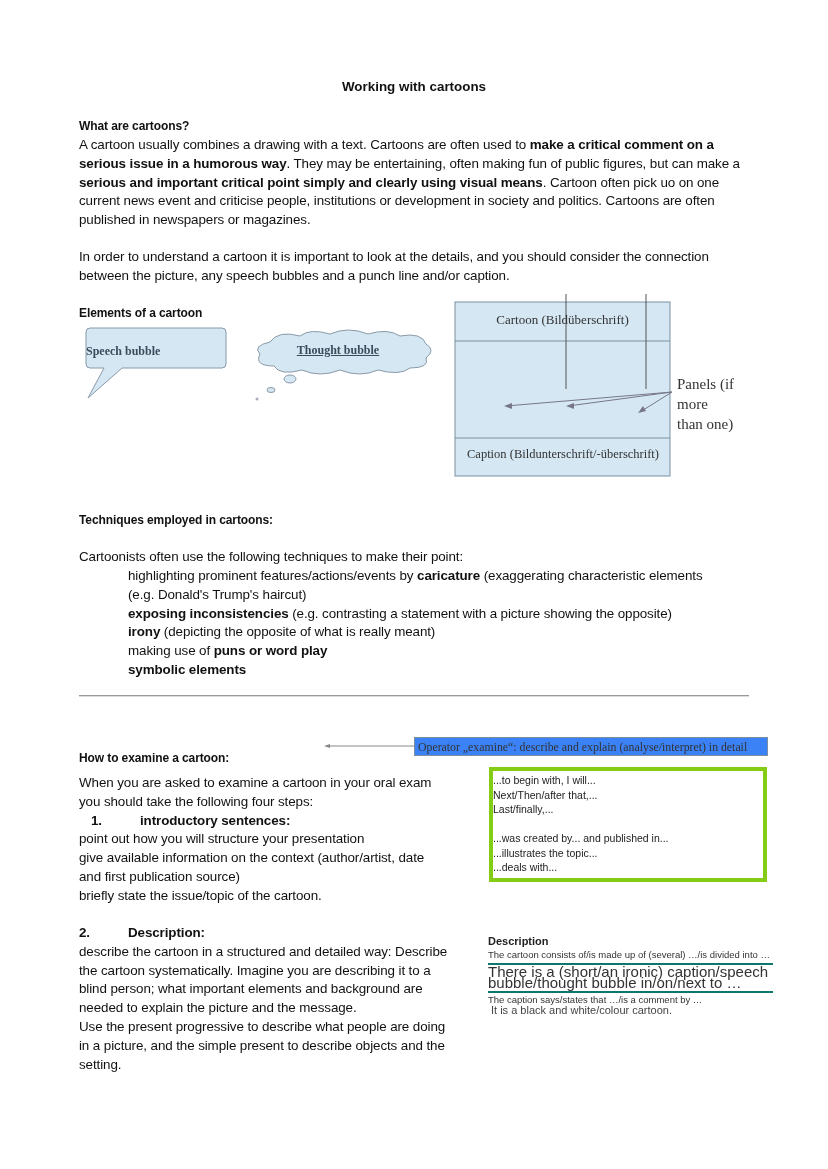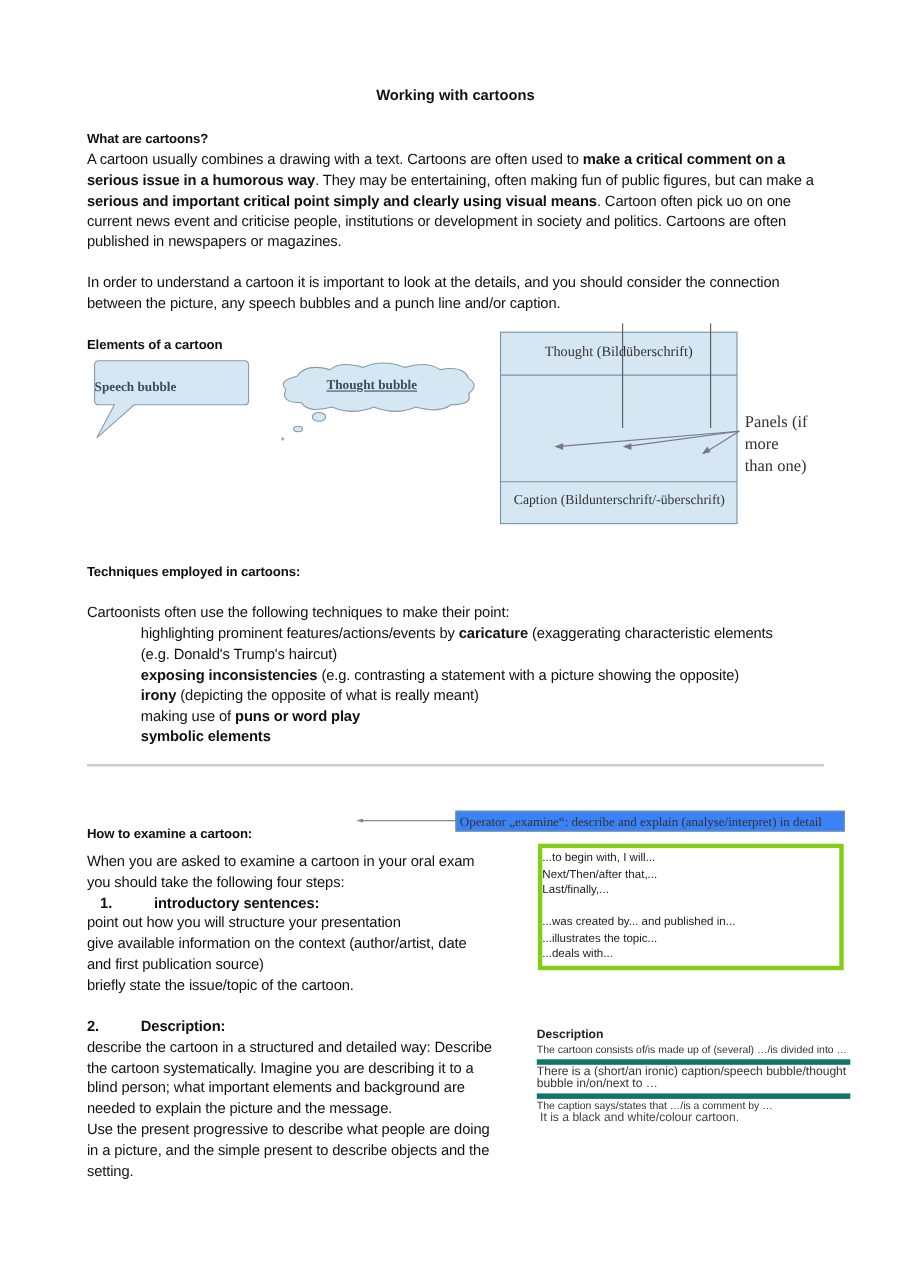--- a/index.html
+++ b/index.html
@@ -9,21 +9,21 @@
     .txt { font-size: 13.4px; line-height: 18.8px; letter-spacing: -0.1px; }
     .title { left: 0; width: 828px; top: 79px; text-align: center; font-weight: bold; font-size: 13.4px; }
     .h { font-weight: bold; font-size: 12px; }
     b { font-weight: bold; }
     .indent { left: 128px; }
     .serif { font-family: "Liberation Serif", "DejaVu Serif", serif; }
     .bubble-text { font-family: "Liberation Serif", serif; font-weight: bold; color: #3c4b5c; font-size: 12px; }
     .box-black { border: 4px solid #84cc16; }
     .hr { left: 79px; top: 695px; width: 670px; height: 0; border-top: 1px solid #9a9a9a; border-bottom: 1px solid #dcdcdc; }
     .small { font-size: 10.5px; line-height: 14.5px; color: #222; }
-    .desc-row { border-bottom: 5px solid #0f766e; }
+    .desc-row { border-bottom: 2px solid #0f766e; }
   </style>
 </head>
 <body>
 
 <div class="abs title">Working with cartoons</div>
 
 <div class="abs txt h" style="left:79px;top:117px;">What are cartoons?</div>
 <div class="abs txt" style="left:79px;top:136px;width:672px;"><span>A cartoon usually combines a drawing with a text. Cartoons are often used to </span><b>make a critical comment on a serious issue in a humorous way</b><span>. They may be entertaining, often making fun of public figures, but can make a </span><b>serious and important critical point simply and clearly using visual means</b><span>. Cartoon often pick uo on one current news event and criticise people, institutions or development in society and politics. Cartoons are often published in newspapers or magazines.</span></div>
 <div class="abs txt" style="left:79px;top:248px;width:640px;">In order to understand a cartoon it is important to look at the details, and you should consider the connection between the picture, any speech bubbles and a punch line and/or caption.</div>
 
@@ -48,21 +48,21 @@
   <line x1="5" y1="148" x2="220" y2="148" stroke="#7b8fa0"></line>
   <line x1="116" y1="4" x2="116" y2="99" stroke="#555"></line>
   <line x1="196" y1="4" x2="196" y2="99" stroke="#555"></line>
   <line x1="222" y1="102" x2="56" y2="116" stroke="#778" stroke-width="1"></line>
   <line x1="222" y1="102" x2="118" y2="116" stroke="#778" stroke-width="1"></line>
   <line x1="222" y1="102" x2="190" y2="122" stroke="#778" stroke-width="1"></line>
   <polygon points="54,116 62,113 62,119" fill="#778"></polygon>
   <polygon points="116,116 124,113 124,119" fill="#778"></polygon>
   <polygon points="188,123 193,116 196,121" fill="#778"></polygon>
 </svg>
-<div class="abs serif" style="left:455px;top:312px;width:215px;text-align:center;font-size:13px;color:#333;">Thought (Bildüberschrift)</div>
+<div class="abs serif" style="left:455px;top:312px;width:215px;text-align:center;font-size:13px;color:#333;">Cartoon (Bildüberschrift)</div>
 <div class="abs serif" style="left:455px;top:447px;width:216px;text-align:center;font-size:12.5px;color:#333;white-space:nowrap;">Caption (Bildunterschrift/-überschrift)</div>
 <div class="abs serif" style="left:677px;top:374px;font-size:15px;line-height:20px;color:#333;">
   <div>Panels (if</div>
   <div>more</div>
   <div>than one)</div>
 </div>
 
 <div class="abs txt h" style="left:79px;top:511px;">Techniques employed in cartoons:</div>
 <div class="abs txt" style="left:79px;top:548px;">Cartoonists often use the following techniques to make their point:</div>
 <div class="abs txt indent" style="top:567px;width:640px;">
@@ -110,16 +110,16 @@
   <div>blind person; what important elements and background are</div>
   <div>needed to explain the picture and the message.</div>
   <div>Use the present progressive to describe what people are doing</div>
   <div>in a picture, and the simple present to describe objects and the</div>
   <div>setting.</div>
 </div>
 
 <div class="abs" style="left:488px;top:934px;width:285px;">
   <div style="font-weight:bold;font-size:11px;line-height:14px;color:#222;">Description</div>
   <div class="desc-row" style="font-size:9.5px;line-height:11.5px;color:#333;padding:1px 0 2px;">The cartoon consists of/is made up of (several) …/is divided into …</div>
-  <div class="desc-row" style="font-size:11px;line-height:11.5px;color:#333;padding:1px 0 2px;">There is a (short/an ironic) caption/speech bubble/thought bubble in/on/next to …</div>
+  <div class="desc-row" style="font-size:15px;line-height:11.5px;color:#333;padding:1px 0 2px;">There is a (short/an ironic) caption/speech bubble/thought bubble in/on/next to …</div>
   <div style="font-size:9.5px;line-height:11.5px;color:#333;padding:1px 0 0;">The caption says/states that …/is a comment by …</div>
   <div style="font-size:11px;line-height:11px;color:#444;padding-left:3px;">It is a black and white/colour cartoon.</div>
 </div>
 
 </body></html>

